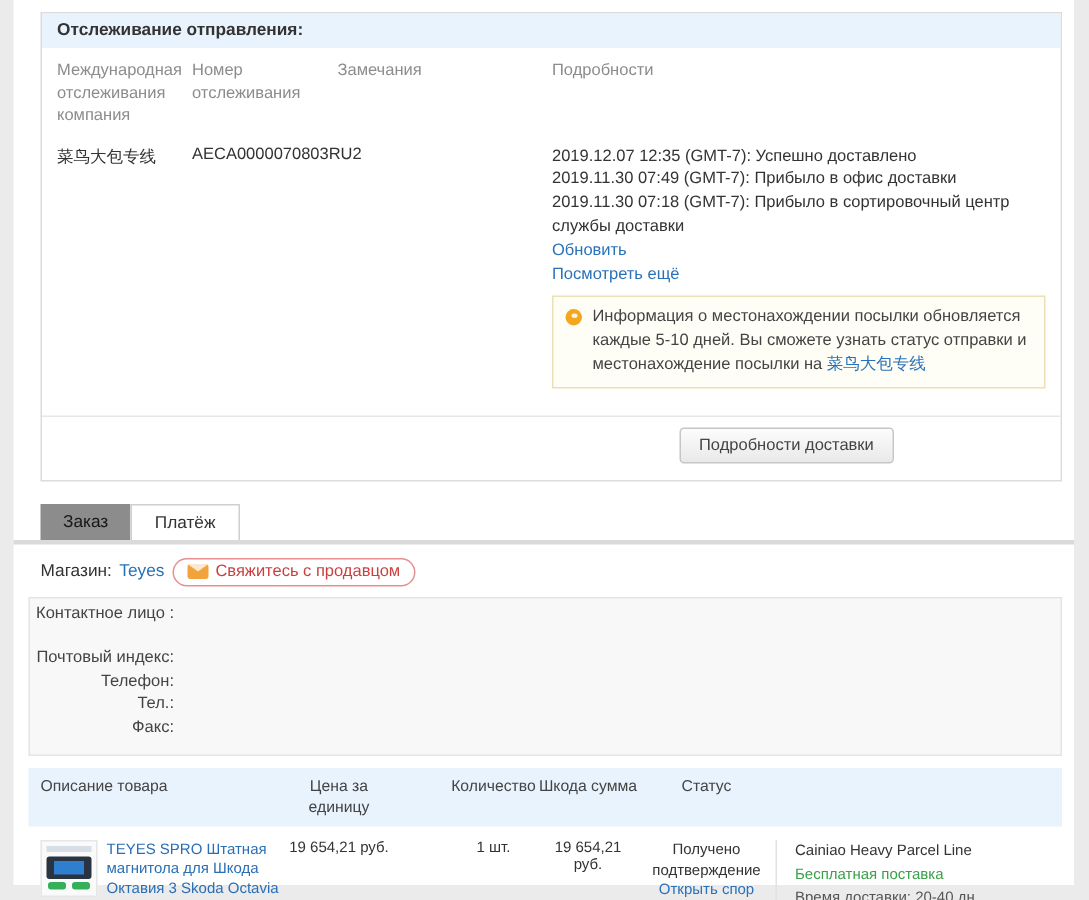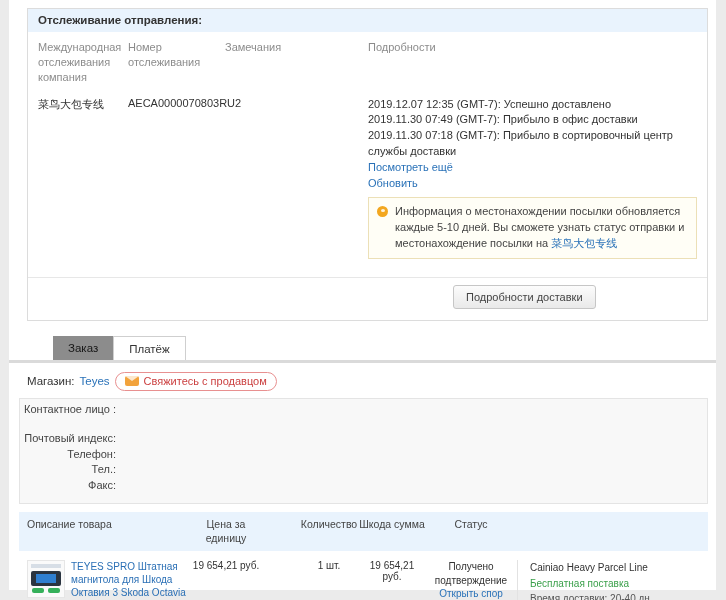--- a/index.html
+++ b/index.html
@@ -28,21 +28,21 @@
   .bulb { width:11px; height:11px; margin-top:2px; border-radius:50%; background:#f3a71f; flex:none; position:relative; }
   .bulb::after { content:''; position:absolute; left:3.5px; top:3px; width:4px; height:3px; background:#fff; border-radius:50%; opacity:.85; }
   .panel-footer { border-top:1px solid #e7e7e7; padding:7px 0 11px; }
   .details-btn { margin-left:425px; font-family:"Liberation Sans", sans-serif; font-size:11px; color:#444;
                  padding:5px 12px; border:1px solid #c6c6c6; border-radius:3px;
                  background:linear-gradient(#fcfcfc,#e9e9e9); cursor:pointer; }
 
   
   .tabs { display:flex; margin:15px 0 0 18px; }
   .tab { padding:6px 15px 5px; font-size:11.5px; cursor:pointer; }
-  .tab.active { background:#8c8c8c; color:#161616;margin-left:26px; }
+  .tab.active { background:#8c8c8c; color:#161616; }
   .tab.inactive { background:#fff; border:1px solid #cfcfcf; border-bottom:none; color:#333; }
   .tab-underline { height:3px; background:#dadada; }
 
   
   .store-row { display:flex; align-items:center; gap:5px; margin:9px 0 7px 18px; font-size:11.5px; }
   .contact-btn { display:flex; align-items:center; gap:5px; border:1px solid #e89090; border-radius:12px;
                  padding:2px 9px 3px; color:#cb3f3f; font-size:11px; background:#fff; cursor:pointer;
                  font-family:"Liberation Sans", sans-serif; }
   .envelope { width:14px; height:10px; background:#f2a33c; border-radius:2px; position:relative; overflow:hidden; flex:none; }
   .envelope::before { content:''; position:absolute; top:0; left:0; width:0; height:0;
@@ -96,22 +96,22 @@
         <div class="track-row track-data">
           <div class="tc1 carrier-cjk">菜鸟大包专线</div>
           <div class="tc2">AECA0000070803RU2</div>
           <div class="tc3"></div>
           <div class="tc4">
             <div class="events">
               <div>2019.12.07 12:35 (GMT-7): Успешно доставлено</div>
               <div>2019.11.30 07:49 (GMT-7): Прибыло в офис доставки</div>
               <div>2019.11.30 07:18 (GMT-7): Прибыло в сортировочный центр службы доставки</div>
             </div>
+            <span class="link stack-link">Обновить</span>
             <span class="link stack-link">Посмотреть ещё</span>
-            <span class="link stack-link">Обновить</span>
             <div class="notice">
               <span class="bulb"></span>
               <span><span>Информация о местонахождении посылки обновляется каждые 5-10 дней. Вы сможете узнать статус отправки и местонахождение посылки на </span><a class="link">菜鸟大包专线</a></span>
             </div>
           </div>
         </div>
       </div>
       <div class="panel-footer">
         <button class="details-btn">Подробности доставки</button>
       </div>

